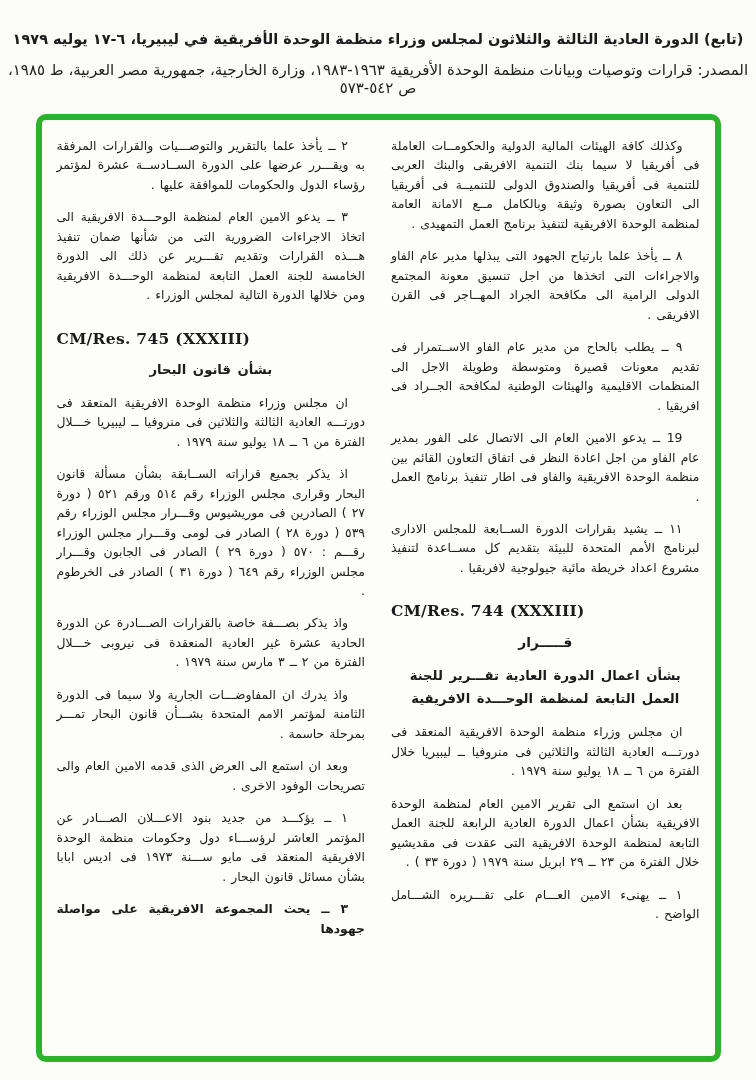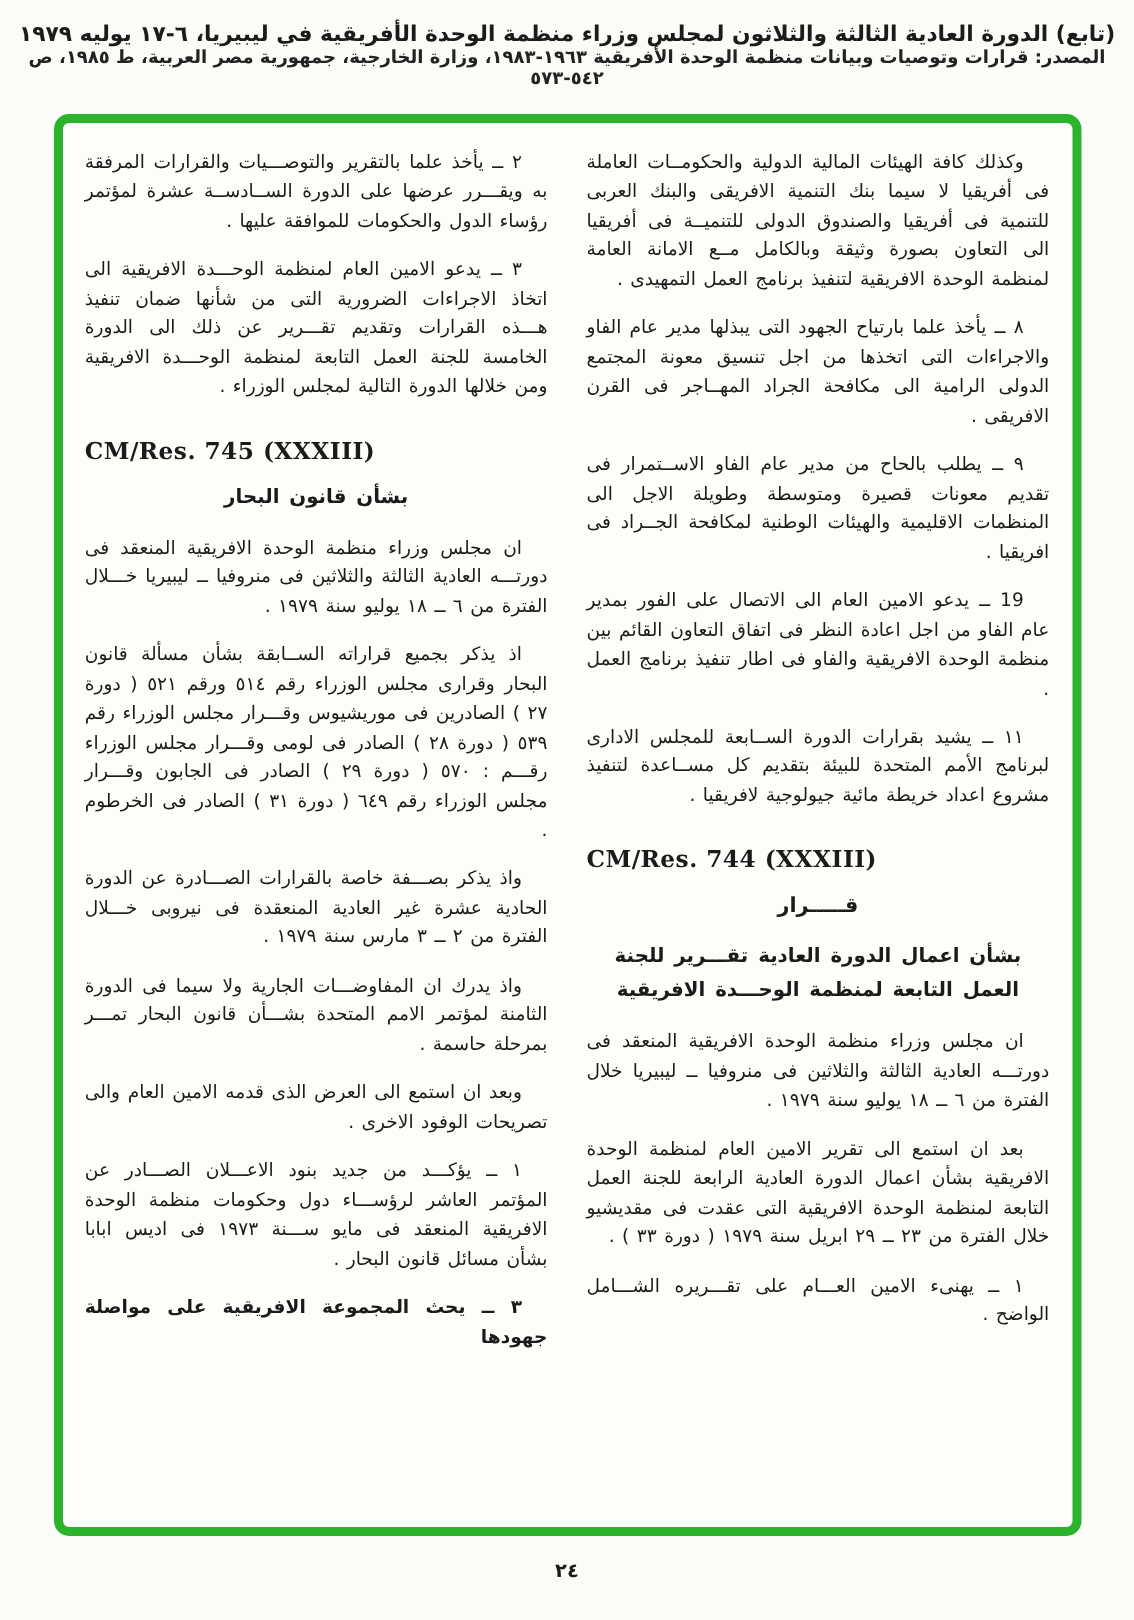--- a/index.html
+++ b/index.html
@@ -14,31 +14,31 @@
   }
   .page {
     position: relative;
     width: 756px;
     height: 1080px;
   }
   
   .doc-header {
     direction: rtl;
     text-align: center;
-    padding-top: 15px;
+    padding-top: 31px;
   }
   .doc-header .line1 {
     font-size: 14.5px;
     font-weight: bold;
     letter-spacing: 0.2px;
   }
   .doc-header .line2 {
-    font-size: 12px;
-    font-weight: bold;
-    margin-top: 0;
+    font-size: 15px;
+    font-weight: normal;
+    margin-top: 14px;
     color: #222;
   }
   
   .green-box {
     box-sizing: border-box;
     width: 685px;
     height: 948px;
     margin: 17px auto 0 auto;
     border: 6px solid #2bb32b;
     border-radius: 10px;

